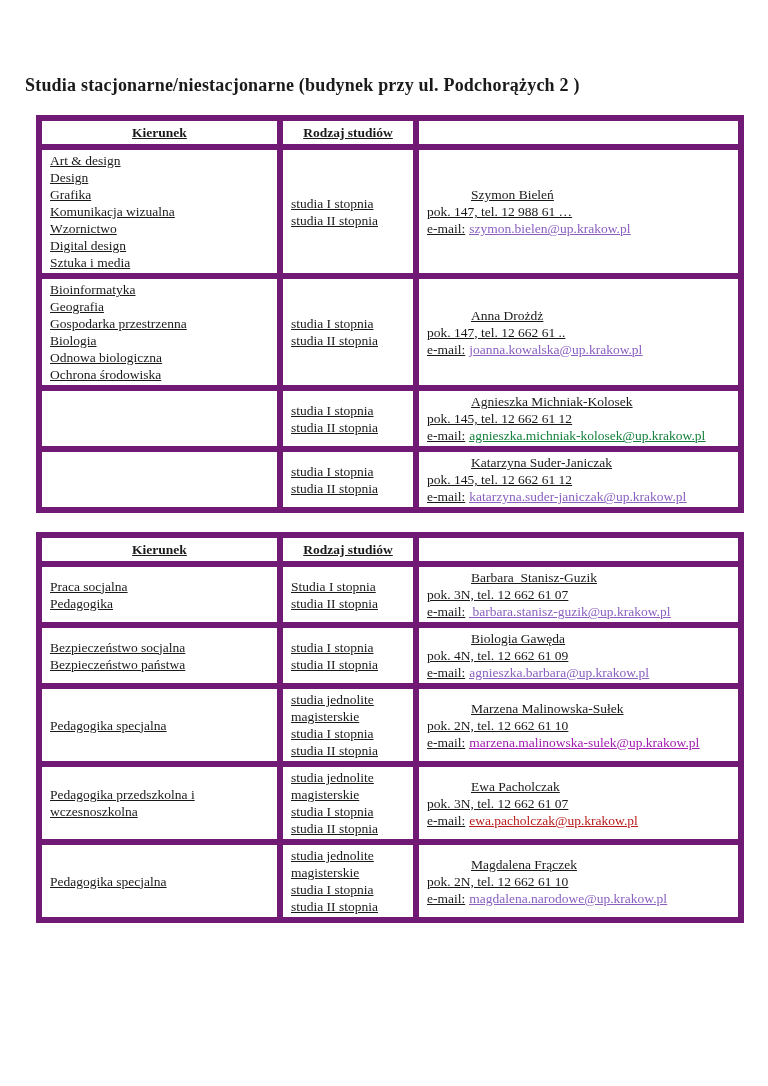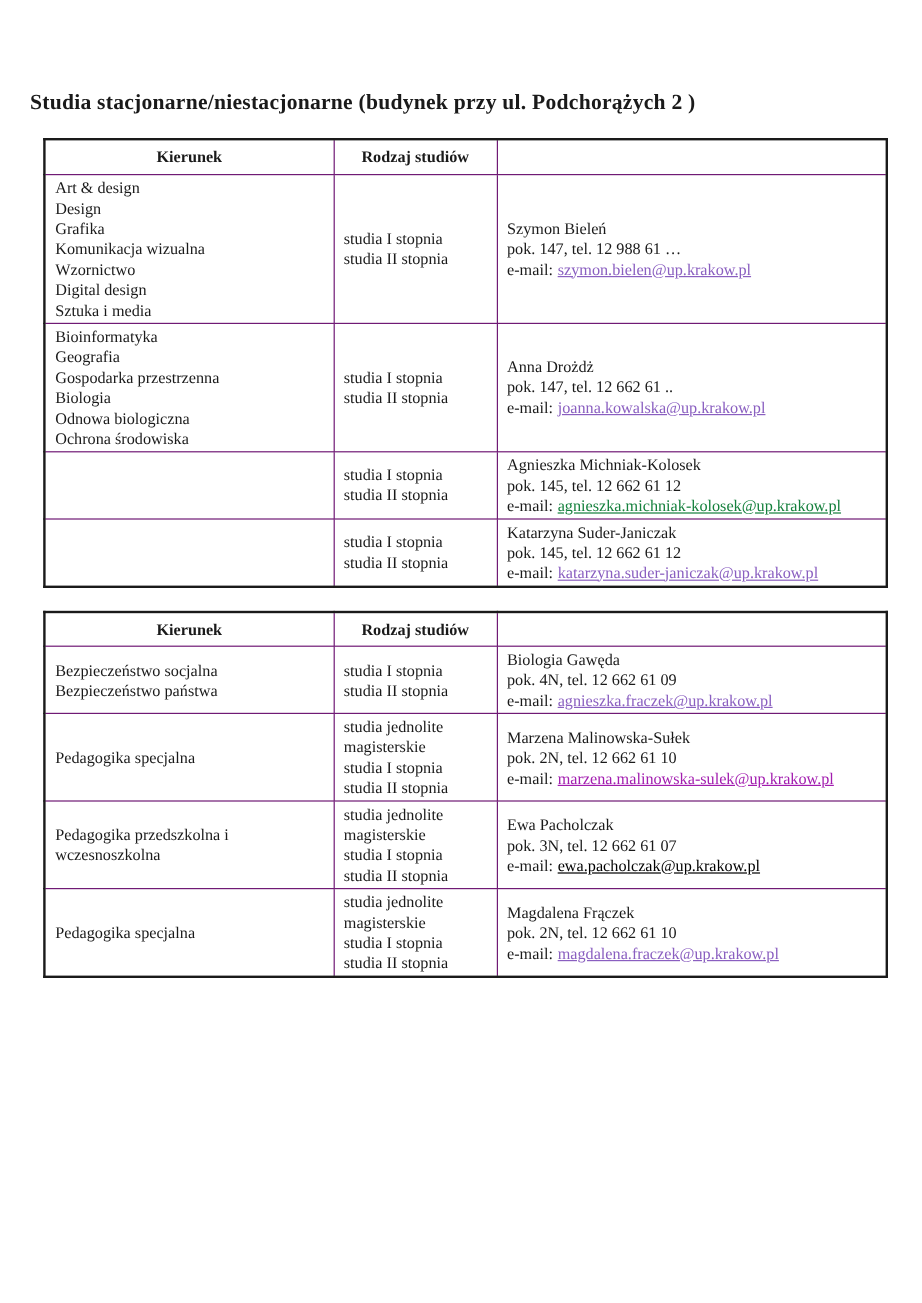--- a/index.html
+++ b/index.html
@@ -25,38 +25,39 @@
   table.doc-table {
     border-collapse: collapse;
     table-layout: fixed;
     width: 702px;
     margin-left: 36px;
     margin-top: 17px;
     border: 2px solid #1a1a1a;
   }
   table.doc-table.second { margin-top: 19px; }
   .doc-table th, .doc-table td {
-    border: 1px solid #701a75;
+    border: 6px solid #701a75;
     vertical-align: middle;
     padding: 2px 8px;
     box-sizing: border-box;
+    text-decoration: underline;
   }
   .doc-table th {
     font-size: 13.5px;
     font-weight: bold;
     text-align: center;
     line-height: 17px;
   }
   td.kierunek, td.rodzaj {
     white-space: pre-line;
     line-height: 17px;
     text-align: left;
   }
   td.contact { line-height: 17px; }
-  .contact .name { white-space: pre; }
+  .contact .name { white-space: pre; margin-left: 44px; }
   .email-line { white-space: nowrap; }
   a.email {
     color: #8a5fc0;
     text-decoration: underline;
     white-space: pre;
     margin-left: 4px;
     cursor: pointer;
   }
   
   .t1-h  { height: 29px; }
@@ -150,29 +151,40 @@
       <col style="width:241px">
         <col style="width:136px">
         <col style="width:325px">
     </colgroup>
     <tbody>
         <tr class="t2-h">
       <th>Kierunek</th>
       <th>Rodzaj studiów</th>
       <th></th>
     </tr>
+    <tr class="t2-r0">
+      <td class="kierunek">Praca socjalna
+Pedagogika</td>
+      <td class="rodzaj">Studia I stopnia
+studia II stopnia</td>
+      <td class="contact">
+        <div class="name">Barbara  Stanisz-Guzik</div>
+        <div>pok. 3N, tel. 12 662 61 07</div>
+        <div class="email-line"><span>e-mail:</span><a href="#" class="email" style="color: rgb(138, 95, 192);"> barbara.stanisz-guzik@up.krakow.pl</a></div>
+      </td>
+    </tr>
     <tr class="t2-r1">
       <td class="kierunek">Bezpieczeństwo socjalna
 Bezpieczeństwo państwa</td>
       <td class="rodzaj">studia I stopnia
 studia II stopnia</td>
       <td class="contact">
         <div class="name">Biologia Gawęda</div>
         <div>pok. 4N, tel. 12 662 61 09</div>
-        <div class="email-line"><span>e-mail:</span><a href="#" class="email" style="color: rgb(138, 95, 192);">agnieszka.fraczek@up.krakow.pl</a></div>
+        <div class="email-line"><span>e-mail:</span><a href="#" class="email" style="color: rgb(138, 95, 192);">agnieszka.barbara@up.krakow.pl</a></div>
       </td>
     </tr>
     <tr class="t2-r2">
       <td class="kierunek">Pedagogika specjalna</td>
       <td class="rodzaj">studia jednolite
 magisterskie
 studia I stopnia
 studia II stopnia</td>
       <td class="contact">
         <div class="name">Marzena Malinowska-Sułek</div>
@@ -183,31 +195,31 @@
     <tr class="t2-r3">
       <td class="kierunek">Pedagogika przedszkolna i
 wczesnoszkolna</td>
       <td class="rodzaj">studia jednolite
 magisterskie
 studia I stopnia
 studia II stopnia</td>
       <td class="contact">
         <div class="name">Ewa Pacholczak</div>
         <div>pok. 3N, tel. 12 662 61 07</div>
-        <div class="email-line"><span>e-mail:</span><a href="#" class="email" style="color: #000000;">ewa.pacholczak@up.krakow.pl</a></div>
+        <div class="email-line"><span>e-mail:</span><a href="#" class="email" style="color: #b91c1c;">ewa.pacholczak@up.krakow.pl</a></div>
       </td>
     </tr>
     <tr class="t2-r4">
       <td class="kierunek">Pedagogika specjalna</td>
       <td class="rodzaj">studia jednolite
 magisterskie
 studia I stopnia
 studia II stopnia</td>
       <td class="contact">
         <div class="name">Magdalena Frączek</div>
         <div>pok. 2N, tel. 12 662 61 10</div>
-        <div class="email-line"><span>e-mail:</span><a href="#" class="email" style="color: rgb(138, 95, 192);">magdalena.fraczek@up.krakow.pl</a></div>
+        <div class="email-line"><span>e-mail:</span><a href="#" class="email" style="color: rgb(138, 95, 192);">magdalena.narodowe@up.krakow.pl</a></div>
       </td>
     </tr>
   </tbody>
     </table>
 
 </div>
 
 </body></html>

